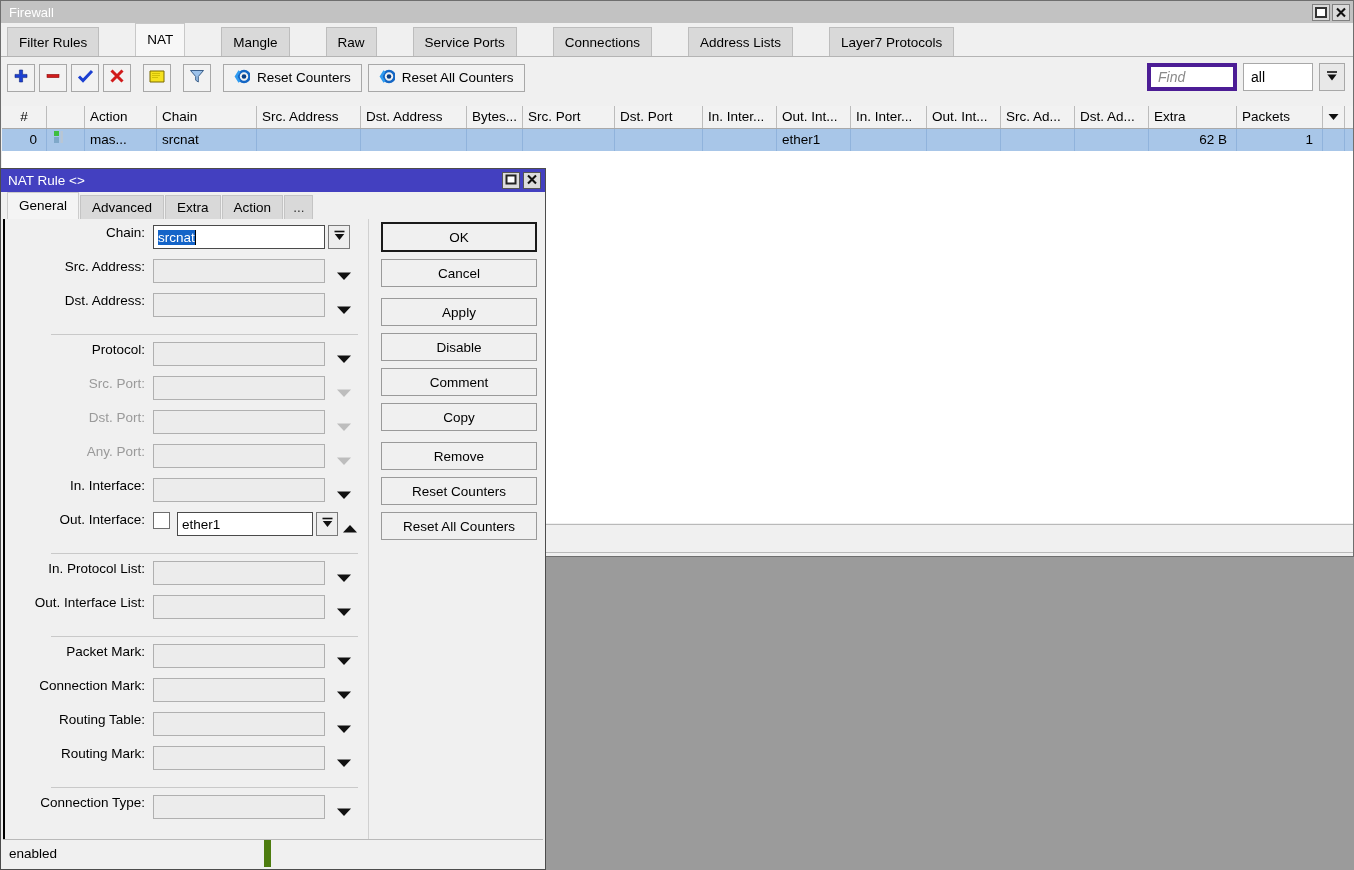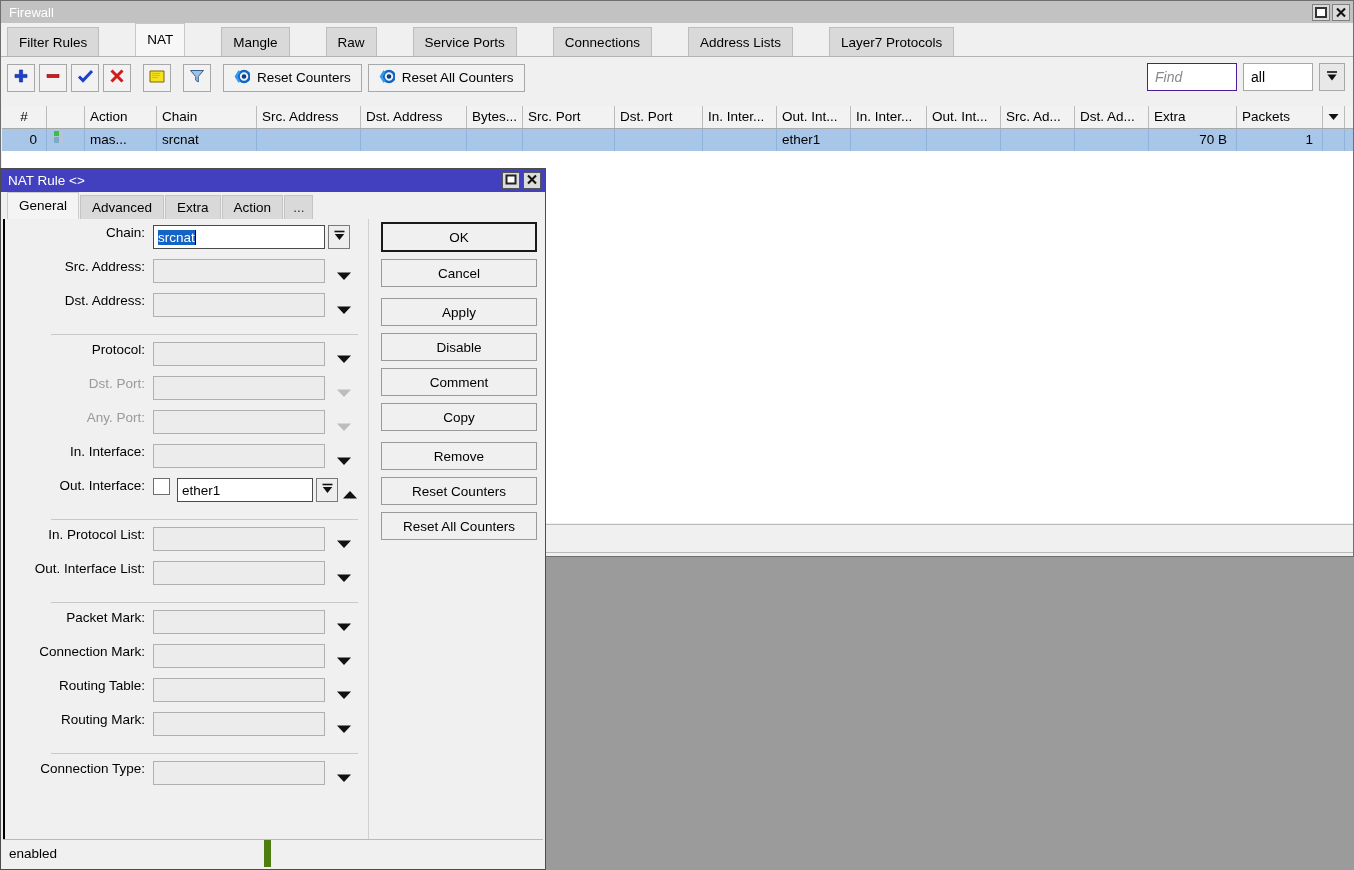--- a/index.html
+++ b/index.html
@@ -60,21 +60,21 @@
   .tb-gap{width:8px;}
   .tb-wide{
     height:28px;background:#f2f2f2;border:1px solid #a8a8a8;
     display:flex;align-items:center;padding:0 10px;margin-right:6px;
     box-sizing:border-box;font-size:13.5px;gap:7px;white-space:nowrap;
   }
   #toolbar-right{
     position:absolute;right:8px;top:6px;display:flex;align-items:center;gap:6px;
   }
   #find-input{
-    width:90px;height:28px;background:#ffffff;border:1px solid #4c1d95;
+    width:90px;height:28px;background:#ffffff;border:4px solid #4c1d95;
     box-sizing:border-box;display:flex;align-items:center;padding:0 7px;
     font-style:italic;color:#8a8a8a;font-size:14px;
   }
   #filter-select{
     width:70px;height:28px;background:#ffffff;border:1px solid #a8a8a8;
     box-sizing:border-box;display:flex;align-items:center;padding:0 7px;font-size:14px;
   }
   #filter-drop{
     width:26px;height:28px;background:#e8e8e8;border:1px solid #a8a8a8;
     box-sizing:border-box;display:flex;align-items:center;justify-content:center;
@@ -343,21 +343,21 @@
           <div class="td " style="width: 106px;"></div>
           <div class="td " style="width: 56px;"></div>
           <div class="td " style="width: 92px;"></div>
           <div class="td " style="width: 88px;"></div>
           <div class="td " style="width: 74px;"></div>
           <div class="td " style="width: 74px;">ether1</div>
           <div class="td " style="width: 76px;"></div>
           <div class="td " style="width: 74px;"></div>
           <div class="td " style="width: 74px;"></div>
           <div class="td " style="width: 74px;"></div>
-          <div class="td num" style="width: 88px;">70 B</div>
+          <div class="td num" style="width: 88px;">62 B</div>
           <div class="td num" style="width: 86px;">1</div>
           <div class="td " style="width: 22px;"></div>
         </div>
       </div>
   </div>
 
   <div id="main-status"></div>
 </div>
 
 <div id="nat-dialog">
@@ -423,20 +423,29 @@
               </svg></span>
           </div>
         </div>
         <div class="hsep"></div>
         <div class="frow">
           <div class="flabel">Protocol:</div>
           <div class="finput"></div>
           <div class="arrow-btn">
             <span><svg width="16" height="10" viewBox="0 0 16 10">
                 <path d="M1 1.5 L15 1.5 L8 9 Z" fill="#111"></path>
+              </svg></span>
+          </div>
+        </div>
+        <div class="frow">
+          <div class="flabel dim">Src. Port:</div>
+          <div class="finput"></div>
+          <div class="arrow-btn">
+            <span><svg width="16" height="10" viewBox="0 0 16 10">
+                <path d="M1 1.5 L15 1.5 L8 9 Z" fill="#bdbdbd"></path>
               </svg></span>
           </div>
         </div>
         <div class="frow">
           <div class="flabel dim">Dst. Port:</div>
           <div class="finput"></div>
           <div class="arrow-btn">
             <span><svg width="16" height="10" viewBox="0 0 16 10">
                 <path d="M1 1.5 L15 1.5 L8 9 Z" fill="#bdbdbd"></path>
               </svg></span>

